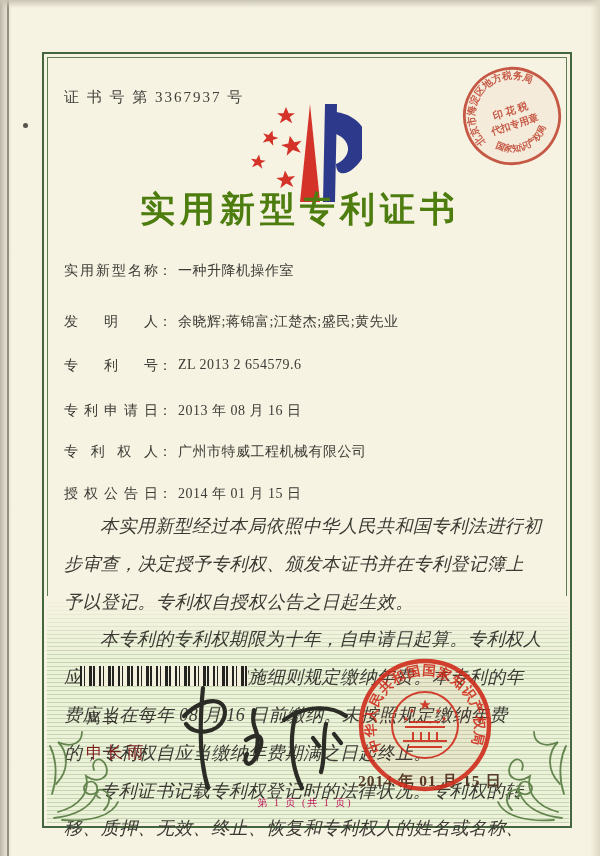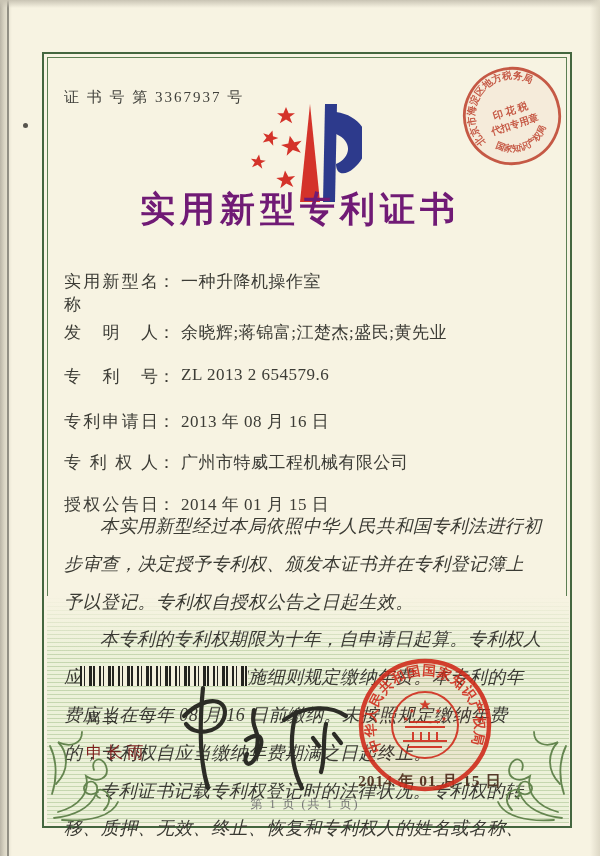--- a/index.html
+++ b/index.html
@@ -19,39 +19,39 @@
   .frame-outer{left:42px;top:52px;width:526px;height:772px;border:2px solid #44663f;}
   .frame-inner{left:3px;top:3px;right:3px;bottom:3px;border:1px solid #5d7f54;}
   
   .band{left:47px;top:596px;width:522px;height:227px;
     background-color:#ecf1d9;
     background-image:
       linear-gradient(180deg,#f7f3e2 0,rgba(247,243,226,.0) 60px),
       repeating-linear-gradient(0deg,rgba(134,172,108,.38) 0 1px,rgba(134,172,108,0) 1px 4px);}
   .cert-no{left:64px;top:88px;font-size:15px;letter-spacing:2px;color:#41413c;text-align:center;}
   .title{left:0;top:186px;width:600px;text-align:center;font-size:35px;font-weight:bold;
-    letter-spacing:5px;color:#701a75;}
-  
-  .row{left:64px;width:480px;font-size:17px;color:#3c3c36;display:flex;margin-top:8px;}
+    letter-spacing:5px;color:#4d7c0f;}
+  
+  .row{left:64px;width:480px;font-size:14px;color:#3c3c36;display:flex;}
   .row .lbl{display:inline-block;width:94px;text-align:justify;text-align-last:justify;flex:none;}
   .row .sep{flex:none;margin-right:6px;}
   .row .val{letter-spacing:.5px;}
   .body-text{left:64px;top:508px;width:478px;font-size:18px;line-height:2.1;
     color:#3a3a33;font-style:italic;}
   .body-text p{margin:0;text-indent:2em;letter-spacing:.4px;}
   .barcode{left:80px;top:666px;width:168px;height:20px;
     background:repeating-linear-gradient(90deg,
       #23231f 0 2px,#f2efdc 2px 4px,#23231f 4px 5px,#f2efdc 5px 9px,
       #23231f 9px 12px,#f2efdc 12px 13px,#23231f 13px 15px,#f2efdc 15px 19px);}
   .sig-title{left:86px;top:710px;font-size:14px;letter-spacing:4px;color:#37372f;}
   .sig-name{left:86px;top:742px;font-size:16.5px;letter-spacing:4px;color:#7f1d1d;}
   .date{left:358px;top:771px;font-size:15.5px;font-weight:bold;color:#533a28;
     letter-spacing:1px;z-index:3;}
-  .footer{left:42px;top:796px;width:526px;text-align:center;font-size:12px;
-    letter-spacing:2px;color:#737373;z-index:3;}
+  .footer{left:42px;top:796px;width:526px;text-align:center;font-size:10px;
+    letter-spacing:2px;color:#be185d;z-index:3;}
   .seal-svg{left:352px;top:652px;z-index:4;}
   .stamp-svg{left:456px;top:60px;z-index:4;}
   .sig-svg{left:156px;top:676px;z-index:4;}
   .logo-svg{left:240px;top:94px;}
   .orn{z-index:2;}
 </style>
 </head>
 <body>
 
 <div class="scan">

